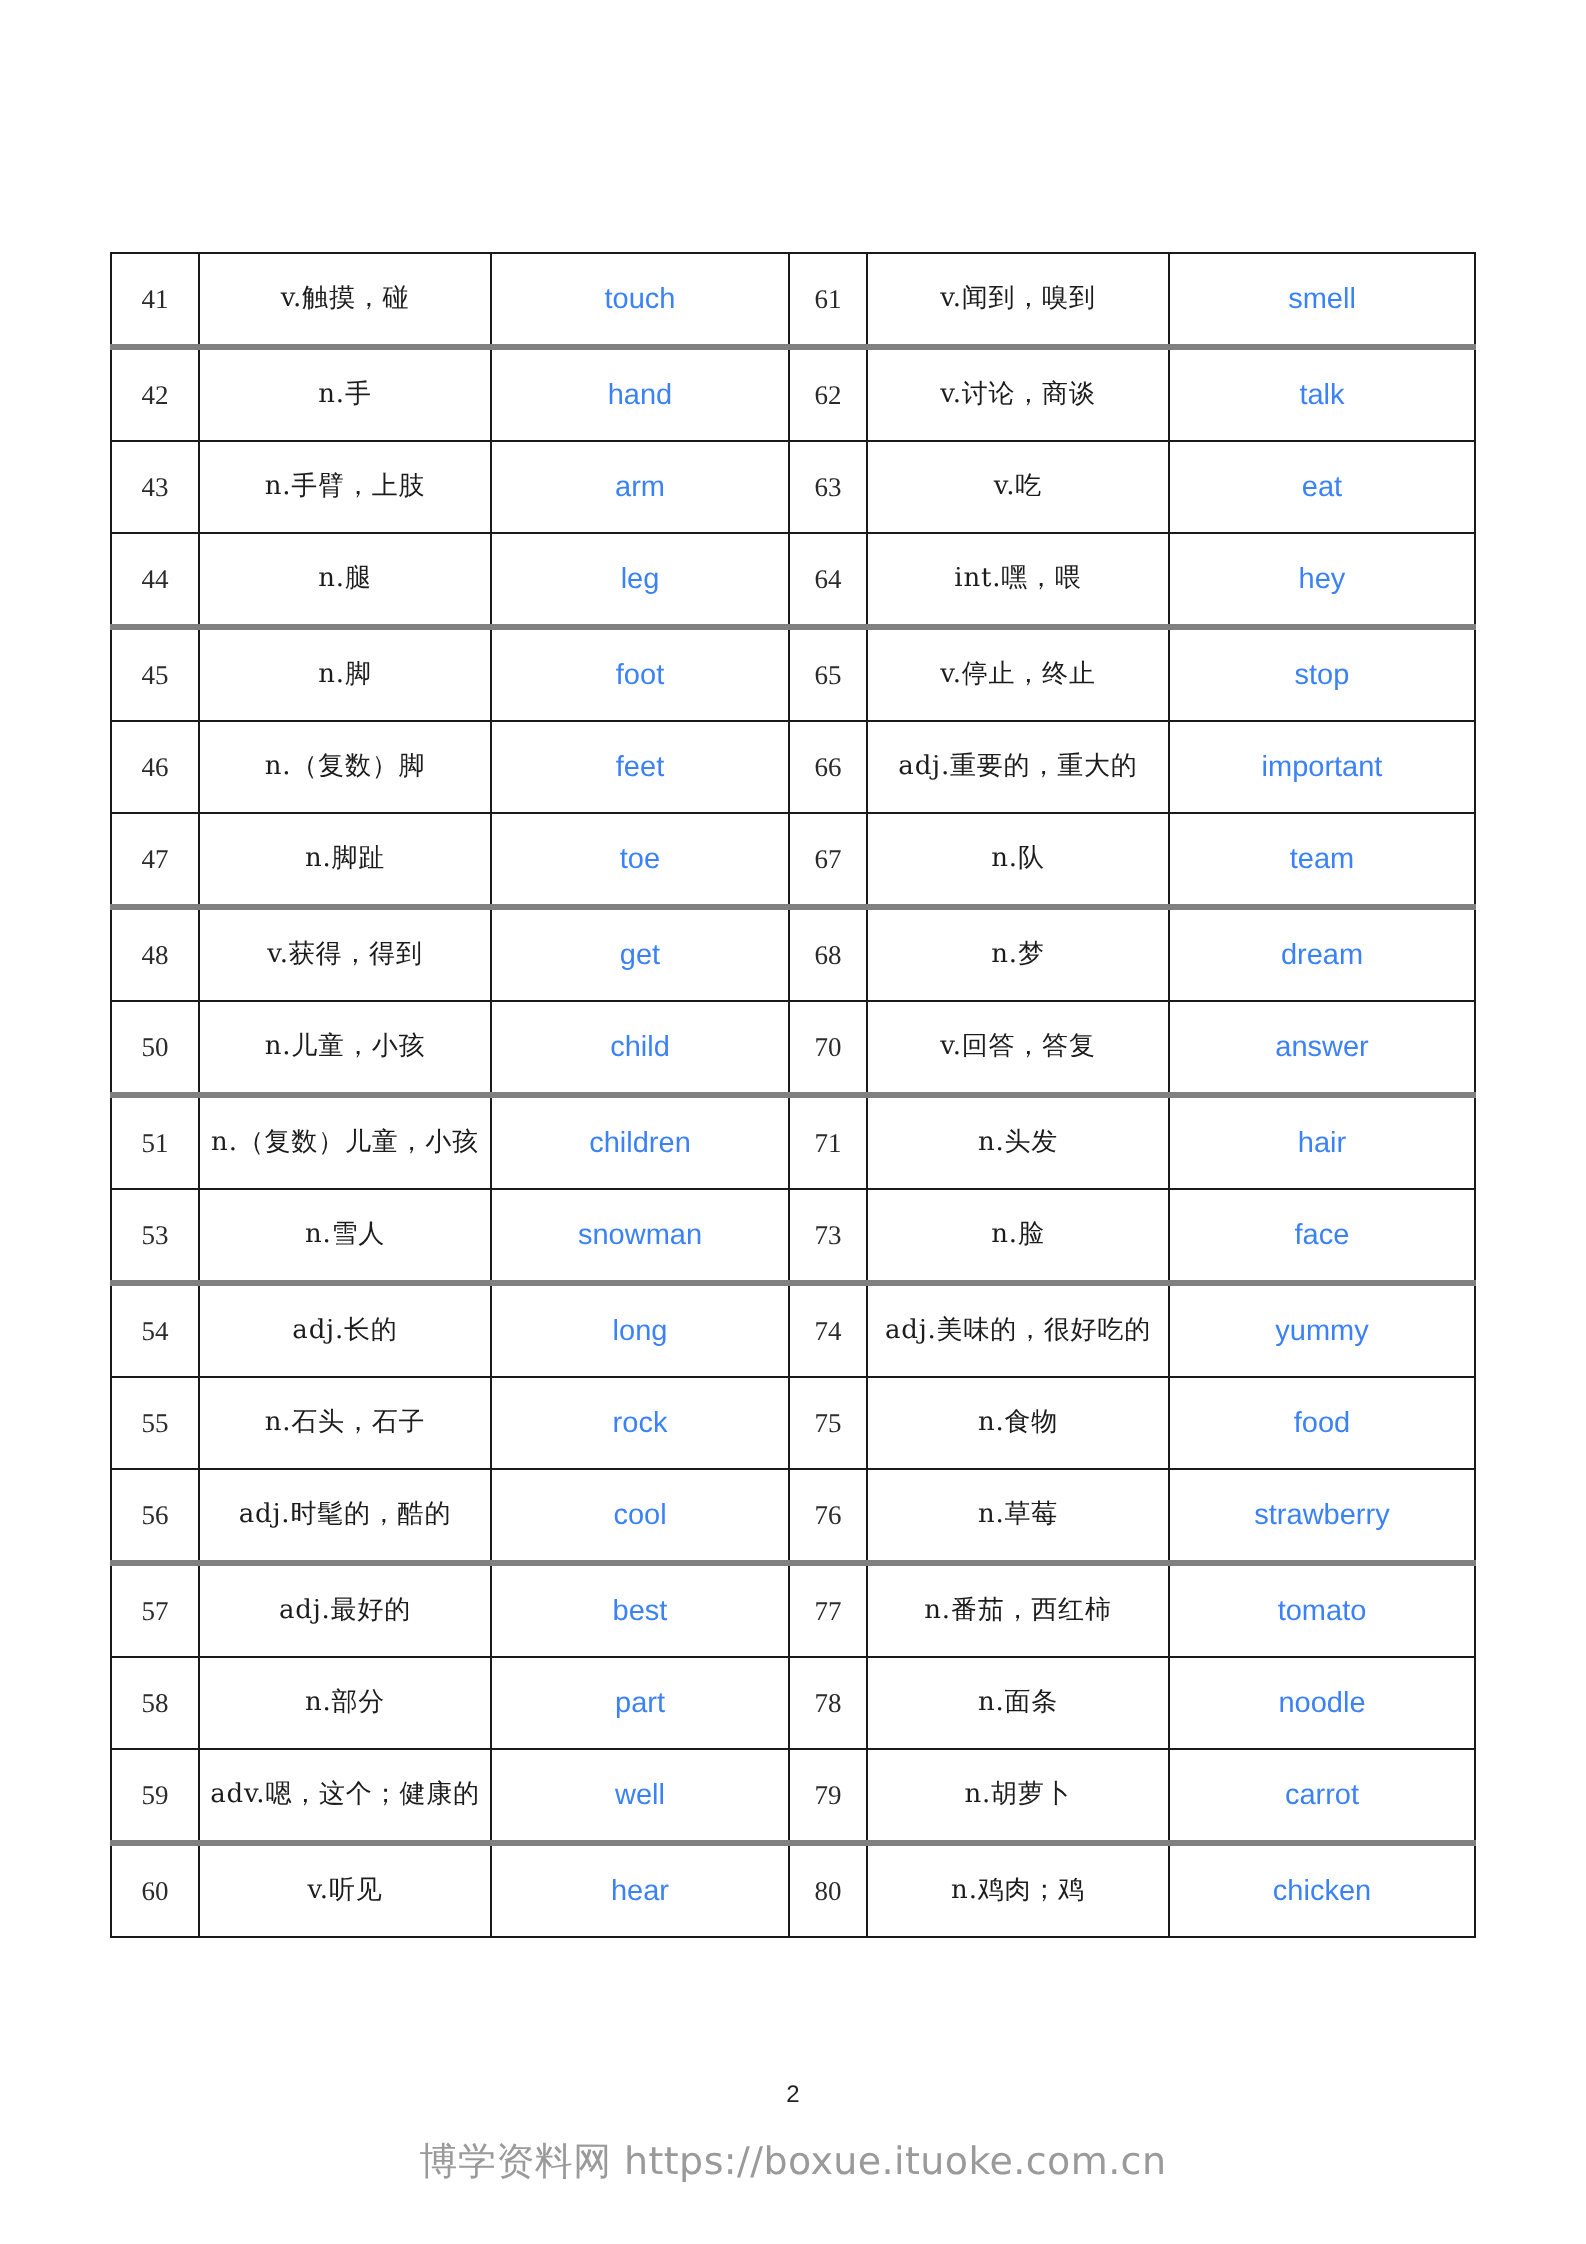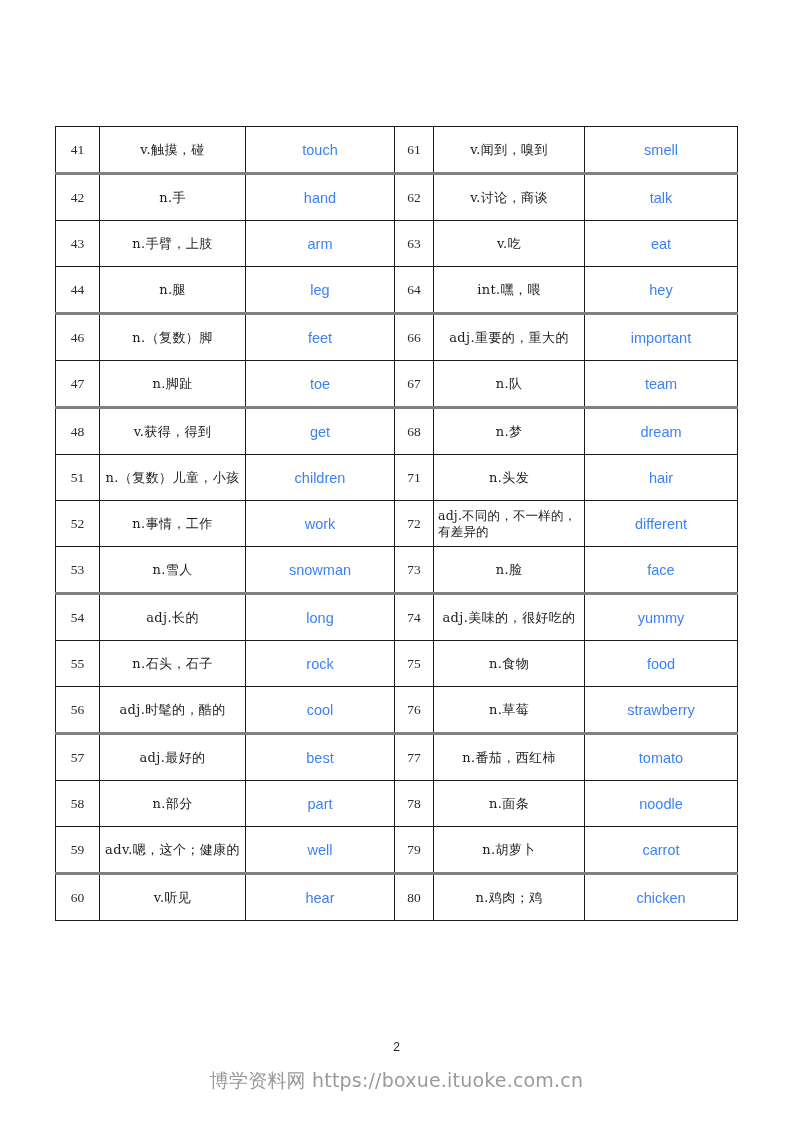--- a/index.html
+++ b/index.html
@@ -147,20 +147,28 @@
         </tr>
         <tr class="thick-rule">
           <td class="cell-num">44</td>
           <td class="cell-cn">n.腿</td>
           <td class="cell-en">leg</td>
           <td class="cell-num">64</td>
           <td class="cell-cn">int.嘿，喂</td>
           <td class="cell-en">hey</td>
         </tr>
         <tr>
+          <td class="cell-num">45</td>
+          <td class="cell-cn">n.脚</td>
+          <td class="cell-en">foot</td>
+          <td class="cell-num">65</td>
+          <td class="cell-cn">v.停止，终止</td>
+          <td class="cell-en">stop</td>
+        </tr>
+        <tr>
           <td class="cell-num">46</td>
           <td class="cell-cn">n.（复数）脚</td>
           <td class="cell-en">feet</td>
           <td class="cell-num">66</td>
           <td class="cell-cn">adj.重要的，重大的</td>
           <td class="cell-en">important</td>
         </tr>
         <tr class="thick-rule">
           <td class="cell-num">47</td>
           <td class="cell-cn">n.脚趾</td>
@@ -170,36 +178,36 @@
           <td class="cell-en">team</td>
         </tr>
         <tr>
           <td class="cell-num">48</td>
           <td class="cell-cn">v.获得，得到</td>
           <td class="cell-en">get</td>
           <td class="cell-num">68</td>
           <td class="cell-cn">n.梦</td>
           <td class="cell-en">dream</td>
         </tr>
+        <tr class="thick-rule">
+          <td class="cell-num">50</td>
+          <td class="cell-cn">n.儿童，小孩</td>
+          <td class="cell-en">child</td>
+          <td class="cell-num">70</td>
+          <td class="cell-cn">v.回答，答复</td>
+          <td class="cell-en">answer</td>
+        </tr>
         <tr>
           <td class="cell-num">51</td>
           <td class="cell-cn">n.（复数）儿童，小孩</td>
           <td class="cell-en">children</td>
           <td class="cell-num">71</td>
           <td class="cell-cn">n.头发</td>
           <td class="cell-en">hair</td>
         </tr>
-        <tr>
-          <td class="cell-num">52</td>
-          <td class="cell-cn">n.事情，工作</td>
-          <td class="cell-en">work</td>
-          <td class="cell-num">72</td>
-          <td class="cell-cn two-line">adj.不同的，不一样的，有差异的</td>
-          <td class="cell-en">different</td>
-        </tr>
         <tr class="thick-rule">
           <td class="cell-num">53</td>
           <td class="cell-cn">n.雪人</td>
           <td class="cell-en">snowman</td>
           <td class="cell-num">73</td>
           <td class="cell-cn">n.脸</td>
           <td class="cell-en">face</td>
         </tr>
         <tr>
           <td class="cell-num">54</td>

